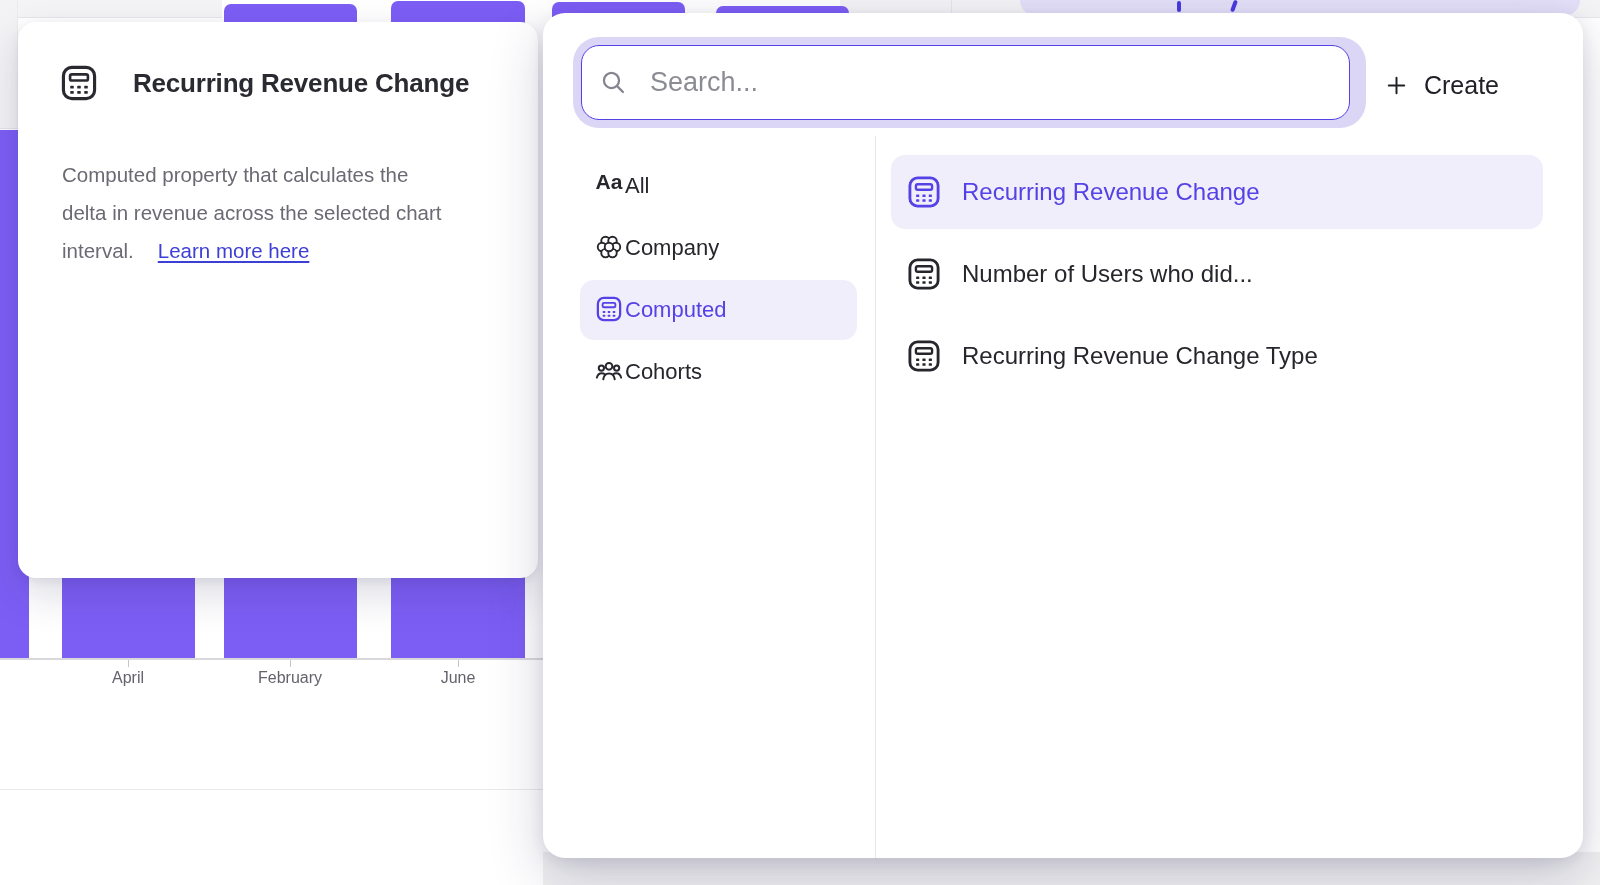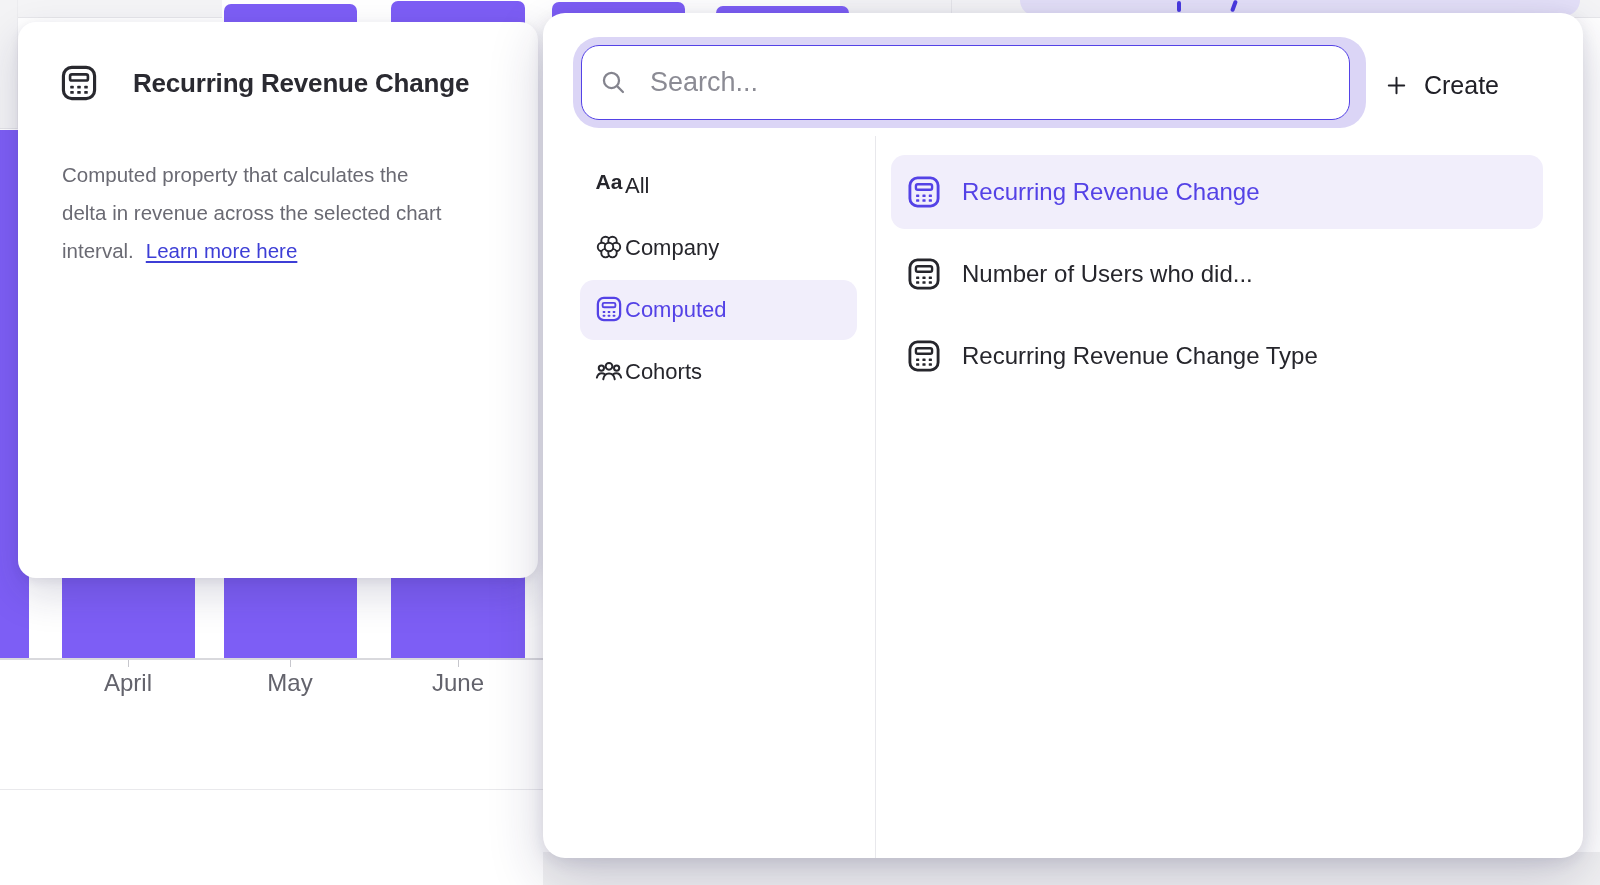--- a/index.html
+++ b/index.html
@@ -17,40 +17,40 @@
   .bar { position:absolute; background:#7d5ef5; border-radius:7px 7px 0 0; z-index:1; }
   .bar-1 { left:-104px; top:130px; width:133px; height:528px; }
   .bar-2 { left:62px;   top:300px; width:133px; height:358px; }
   .bar-3 { left:224px;  top:4px;   width:133px; height:654px; }
   .bar-4 { left:391px;  top:1px;   width:134px; height:657px; }
   .bar-5 { left:552px;  top:2px;   width:133px; height:656px; }
   .bar-6 { left:716px;  top:6px;   width:133px; height:652px; }
   .x-axis { position:absolute; left:0; top:658px; width:941px; height:2px; background:#d9d9dd; z-index:0; }
   .tick   { position:absolute; top:660px; width:1px; height:7px; background:#c7c7cd; z-index:2; }
   .tick-1 { left:128px; } .tick-2 { left:290px; } .tick-3 { left:458px; }
-  .month  { position:absolute; top:669px; transform:translateX(-50%); font-size:24px; color:#63636c; z-index:2; }
+  .month  { position:absolute; top:669px; transform:translateX(-50%); font-size:16px; color:#63636c; z-index:2; }
   .month-1{ left:128px; } .month-2{ left:290px; } .month-3{ left:458px; }
   .hline2 { position:absolute; left:0; top:789px; width:941px; height:1px; background:#e9e9ec; }
 
   
   .top-pill { position:absolute; left:1020px; width:560px; top:-30px; height:46px; border-radius:16px; background:#e4e0f8; z-index:9; }
   .frag { position:absolute; background:#4a3ae0; border-radius:2px; }
   .frag-1 { left:157px; top:31px; width:4px; height:11px; }
   .frag-2 { left:212px; top:30px; width:4px; height:12px; transform:rotate(20deg); }
 
   
   .tt-card { position:absolute; left:18px; top:22px; width:520px; height:556px; background:#ffffff; border-radius:18px;
              box-shadow:0 16px 42px rgba(34,30,80,.16), 0 3px 10px rgba(34,30,80,.08); z-index:5; }
   .tt-head { position:absolute; left:40px; top:40px; display:flex; align-items:center; }
   .tt-ico  { width:42px; height:42px; color:#29292f; flex:none; }
   .tt-title{ margin-left:33px; font-size:26px; font-weight:bold; color:#2a2a31; letter-spacing:-0.2px; }
   .tt-body { position:absolute; left:44px; top:134px; width:460px; font-size:20.5px; line-height:38px; color:#6a6a73; }
   .tt-line { display:block; }
   .tt-line3{ display:block; }
-  .tt-link { color:#3d3ed6; text-decoration:underline; text-underline-offset:3px; margin-left:12px; cursor:pointer; }
+  .tt-link { color:#3d3ed6; text-decoration:underline; text-underline-offset:3px; margin-left:24px; cursor:pointer; }
 
   
   .panel { position:absolute; left:543px; top:13px; width:1040px; height:845px; background:#ffffff; border-radius:22px;
            box-shadow:0 20px 55px rgba(34,30,80,.20), 0 4px 16px rgba(34,30,80,.10); z-index:10; }
   .search-halo { position:absolute; left:30px; top:24px; width:793px; height:91px; border-radius:26px; background:#dbd5f6; }
   .search-box  { position:absolute; left:38px; top:32px; width:769px; height:75px; box-sizing:border-box; border-radius:18px;
                  background:#ffffff; border:1.5px solid #5442e6; display:flex; align-items:center; padding:0 20px 0 18px; }
   .search-ico  { width:27px; height:27px; color:#84848e; flex:none; margin-right:21px; }
   .search-input{ flex:1; min-width:0; border:none; outline:none; background:transparent; font-family:inherit;
                  font-size:27px; color:#0369a1; }
@@ -140,21 +140,21 @@
   <div class="bar bar-1"></div>
   <div class="bar bar-2"></div>
   <div class="bar bar-3"></div>
   <div class="bar bar-4"></div>
   <div class="bar bar-5"></div>
   <div class="bar bar-6"></div>
   <div class="tick tick-1"></div>
   <div class="tick tick-2"></div>
   <div class="tick tick-3"></div>
   <div class="month month-1">April</div>
-  <div class="month month-2">May</div>
+  <div class="month month-2">February</div>
   <div class="month month-3">June</div>
   <div class="hline2"></div>
 
   <div class="top-pill">
     <span class="frag frag-1"></span>
     <span class="frag frag-2"></span>
   </div>
 
   <div class="tt-card">
     <div class="tt-head">

